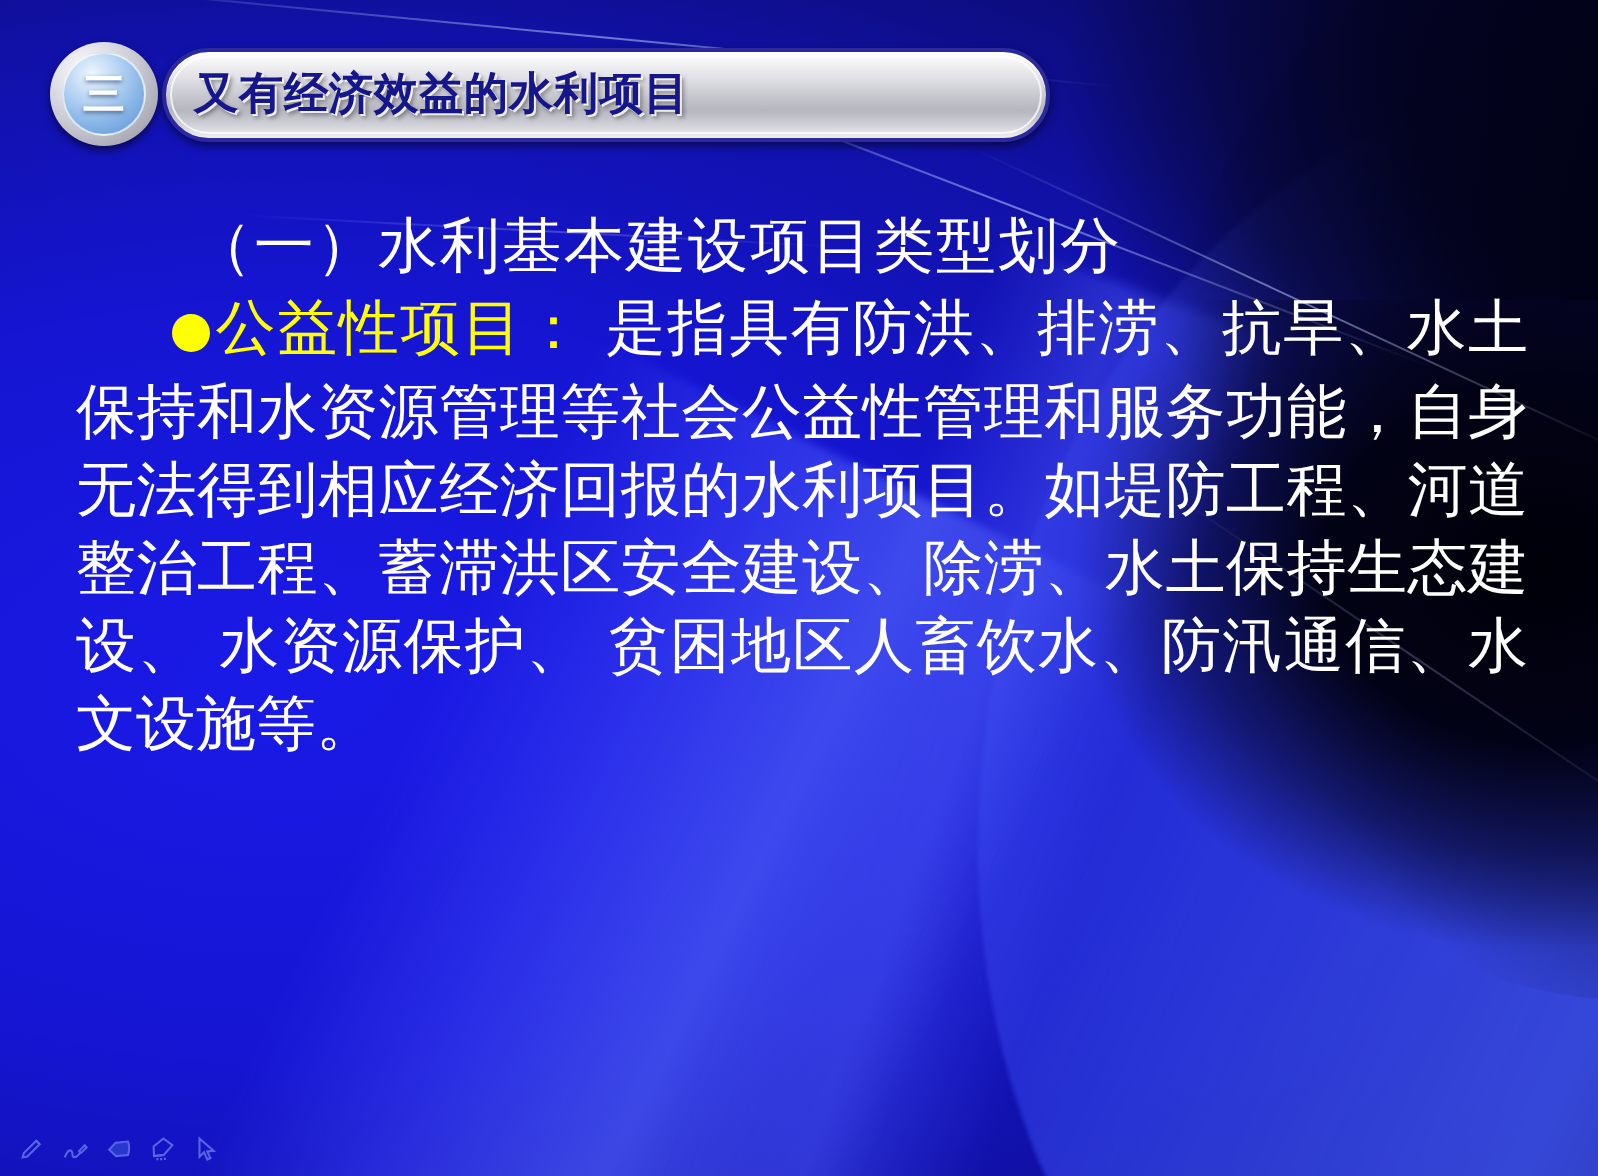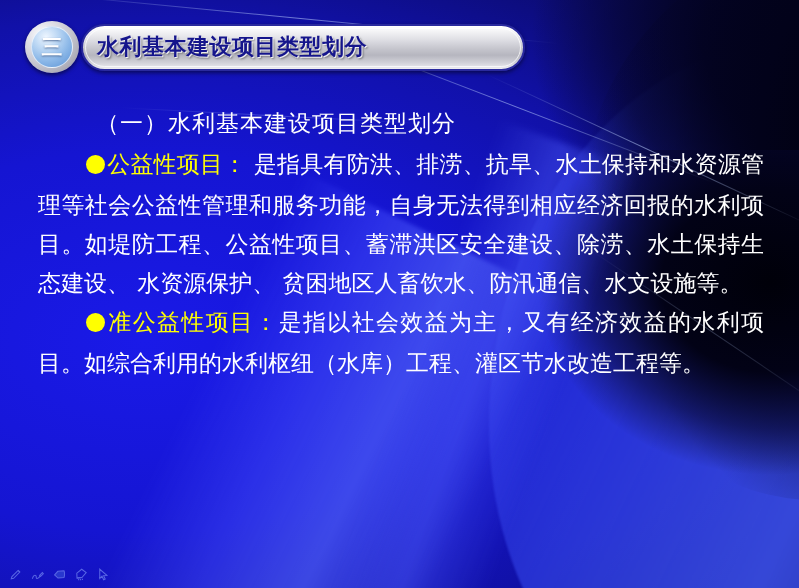--- a/index.html
+++ b/index.html
@@ -143,21 +143,21 @@
     text-shadow: 0 1px 2px rgba(40,70,120,.7);
     line-height: 1;
   }
 
   
   .content {
     position: absolute;
     left: 38px; top: 104px;
     width: 726px;
     color: #ffffff;
-    font-size: 23px;
+    font-size: 30px;
     line-height: 39px;
   }
   .para {
     margin: 0;
     text-align: justify;
     text-justify: inter-ideograph;
   }
   .heading {
     padding-left: 58px;
     letter-spacing: 1px;
@@ -206,38 +206,35 @@
   <div class="streak s1"></div>
   <div class="streak s2"></div>
   <div class="streak s3"></div>
   <div class="streak s4"></div>
   <div class="streak s5"></div>
 
   <div class="titlebar">
     <div class="title-pill">
       <div class="title-pill-inner"></div>
     </div>
-    <div class="title-text">水利基本建设项目类型划分</div>
+    <div class="title-text">又有经济效益的水利项目</div>
     <div class="title-icon">
       <div class="title-icon-core">三</div>
     </div>
   </div>
 
   <div class="content">
 
     <p class="para heading">（一）水利基本建设项目类型划分</p>
 
 
     <p class="para indent2">
-      <span class="bullet-dot"></span><span class="label-yellow">公益性项目：</span><span> 是指具有防洪、排涝、抗旱、水土保持和水资源管理等社会公益性管理和服务功能，自身无法得到相应经济回报的水利项目。如堤防工程、公益性项目、蓄滞洪区安全建设、除涝、水土保持生态建设、 水资源保护、 贫困地区人畜饮水、防汛通信、水文设施等。</span>
+      <span class="bullet-dot"></span><span class="label-yellow">公益性项目：</span><span> 是指具有防洪、排涝、抗旱、水土保持和水资源管理等社会公益性管理和服务功能，自身无法得到相应经济回报的水利项目。如堤防工程、河道整治工程、蓄滞洪区安全建设、除涝、水土保持生态建设、 水资源保护、 贫困地区人畜饮水、防汛通信、水文设施等。</span>
     </p>
 
-    <p class="para indent2">
-      <span class="bullet-dot"></span><span class="label-yellow">准公益性项目：</span><span>是指以社会效益为主，又有经济效益的水利项目。如综合利用的水利枢纽（水库）工程、灌区节水改造工程等。</span>
-    </p>
 
   </div>
 
   <div class="tools">
 
     <div class="tool" title="pen">
       <svg width="15" height="15" viewBox="0 0 16 16" fill="none" stroke="#8fa8ff" stroke-width="1.1">
         <path d="M3.5 12.5 L4.2 10.2 L10.8 3.6 L12.6 5.4 L6.0 12.0 Z"></path>
         <path d="M10.8 3.6 L12.6 5.4"></path>
       </svg>

